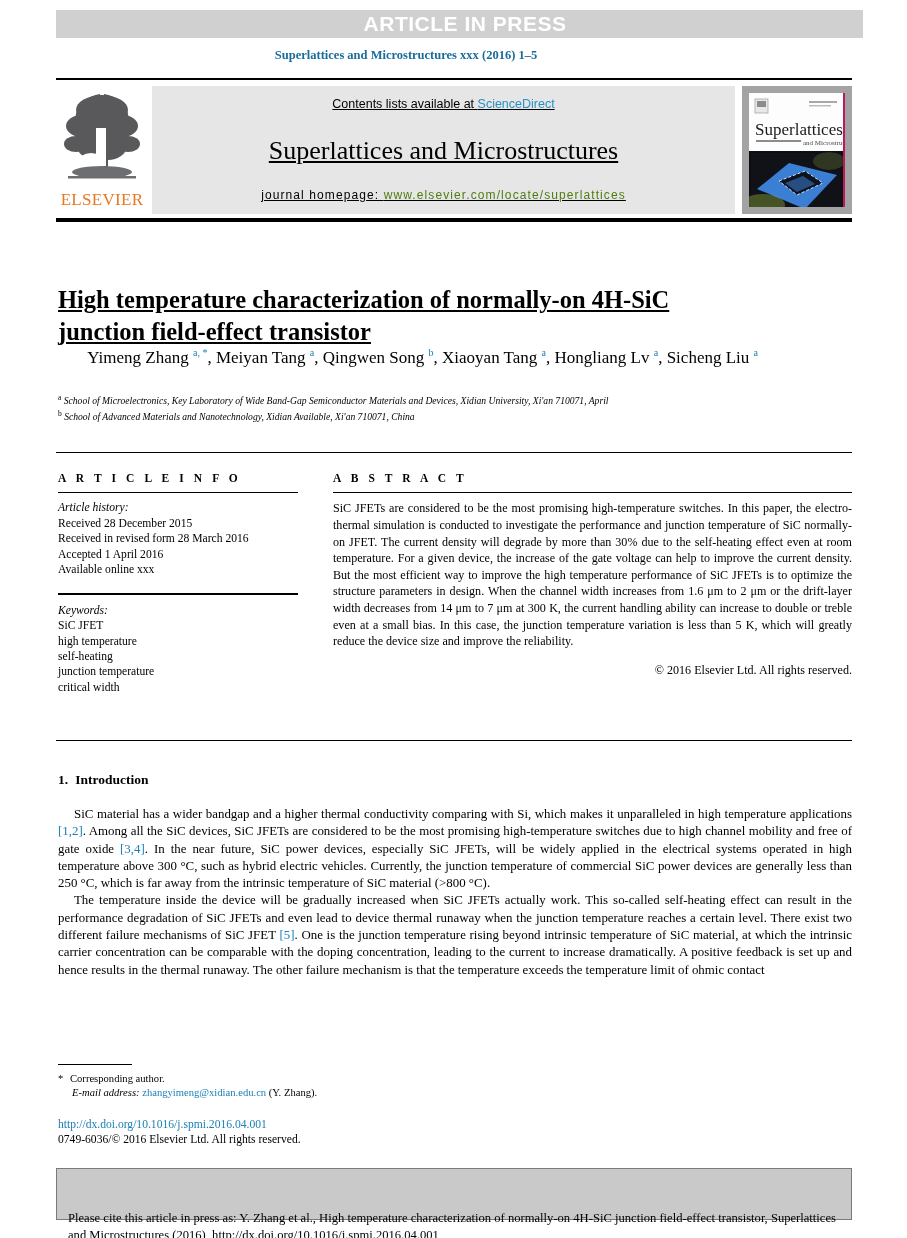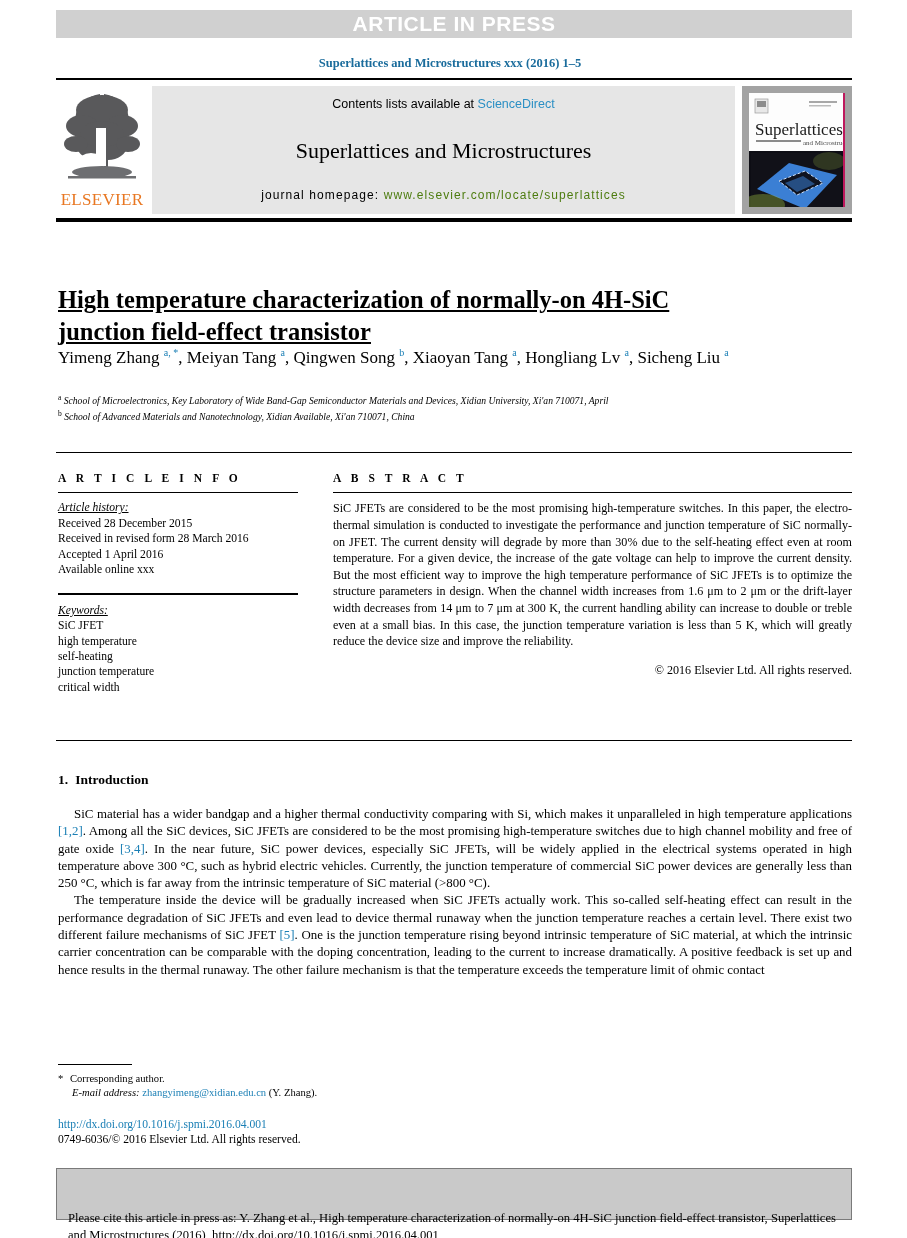--- a/index.html
+++ b/index.html
@@ -26,41 +26,41 @@
   .aip-banner {
     position: absolute;
     left: 56px;
     top: 10px;
     width: 796px;
     height: 28px;
     background: #d0d0d0;
     display: flex;
     align-items: center;
     justify-content: center;
+    padding-left: 11px;
   }
   .aip-banner .aip-text {
     font-family: "Liberation Sans", sans-serif;
     font-weight: bold;
     font-size: 21px;
     letter-spacing: 0.5px;
     color: #ffffff;
   }
 
   
   .journal-ref {
     position: absolute;
     left: 0;
-    top: 56px;
+    top: 48px;
     width: 812px;
     text-align: center;
     font-family: "Liberation Serif", serif;
     font-weight: bold;
     font-size: 12.5px;
     color: #1a6c9c;
-    padding-left: 44px;
   }
 
   
   .masthead {
     position: absolute;
     left: 56px;
     top: 78px;
     width: 796px;
     height: 140px;
     border-top: 2px solid #000;
@@ -98,34 +98,35 @@
   .masthead-center {
     flex: 1 1 auto;
     background: #e6e6e6;
     margin: 0 7px 0 4px;
     position: relative;
     display: flex;
     flex-direction: column;
     justify-content: space-between;
     padding: 11px 0 12px 0;
     box-sizing: border-box;
+    text-decoration: underline;
   }
   .contents-line {
     text-align: center;
     font-family: "Liberation Sans", sans-serif;
     font-size: 12.5px;
     color: #000;
   }
   .contents-line .sd {
     color: #2a8fc4;
   }
   .journal-title {
     text-align: center;
     font-family: "Liberation Serif", serif;
-    font-size: 22px;
+    font-size: 26px;
     color: #000;
     padding: 6px 0 4px 0;
   }
   .homepage-line {
     text-align: center;
     font-family: "Liberation Sans", sans-serif;
     font-size: 12px;
     letter-spacing: 1.1px;
     color: #000;
   }
@@ -166,20 +167,21 @@
   
   .authors {
     position: absolute;
     left: 58px;
     top: 340px;
     width: 700px;
     font-family: "Liberation Serif", serif;
     font-size: 17px;
     line-height: 25px;
     color: #000;
+    text-align: right;
   }
   .authors sup {
     color: #1a7fb5;
     font-size: 10px;
     vertical-align: super;
   }
 
   
   .affils {
     position: absolute;
@@ -227,21 +229,20 @@
     margin: 8px 0 7px 0;
   }
   .info-body {
     font-family: "Liberation Serif", serif;
     font-size: 11.6px;
     line-height: 15.4px;
     color: #000;
   }
   .info-body .lead {
     font-style: italic;
-    text-decoration: underline;
   }
   .kw-block {
     margin-top: 0;
   }
 
   .abs-col {
     position: absolute;
     left: 333px;
     top: 472px;
     width: 519px;

